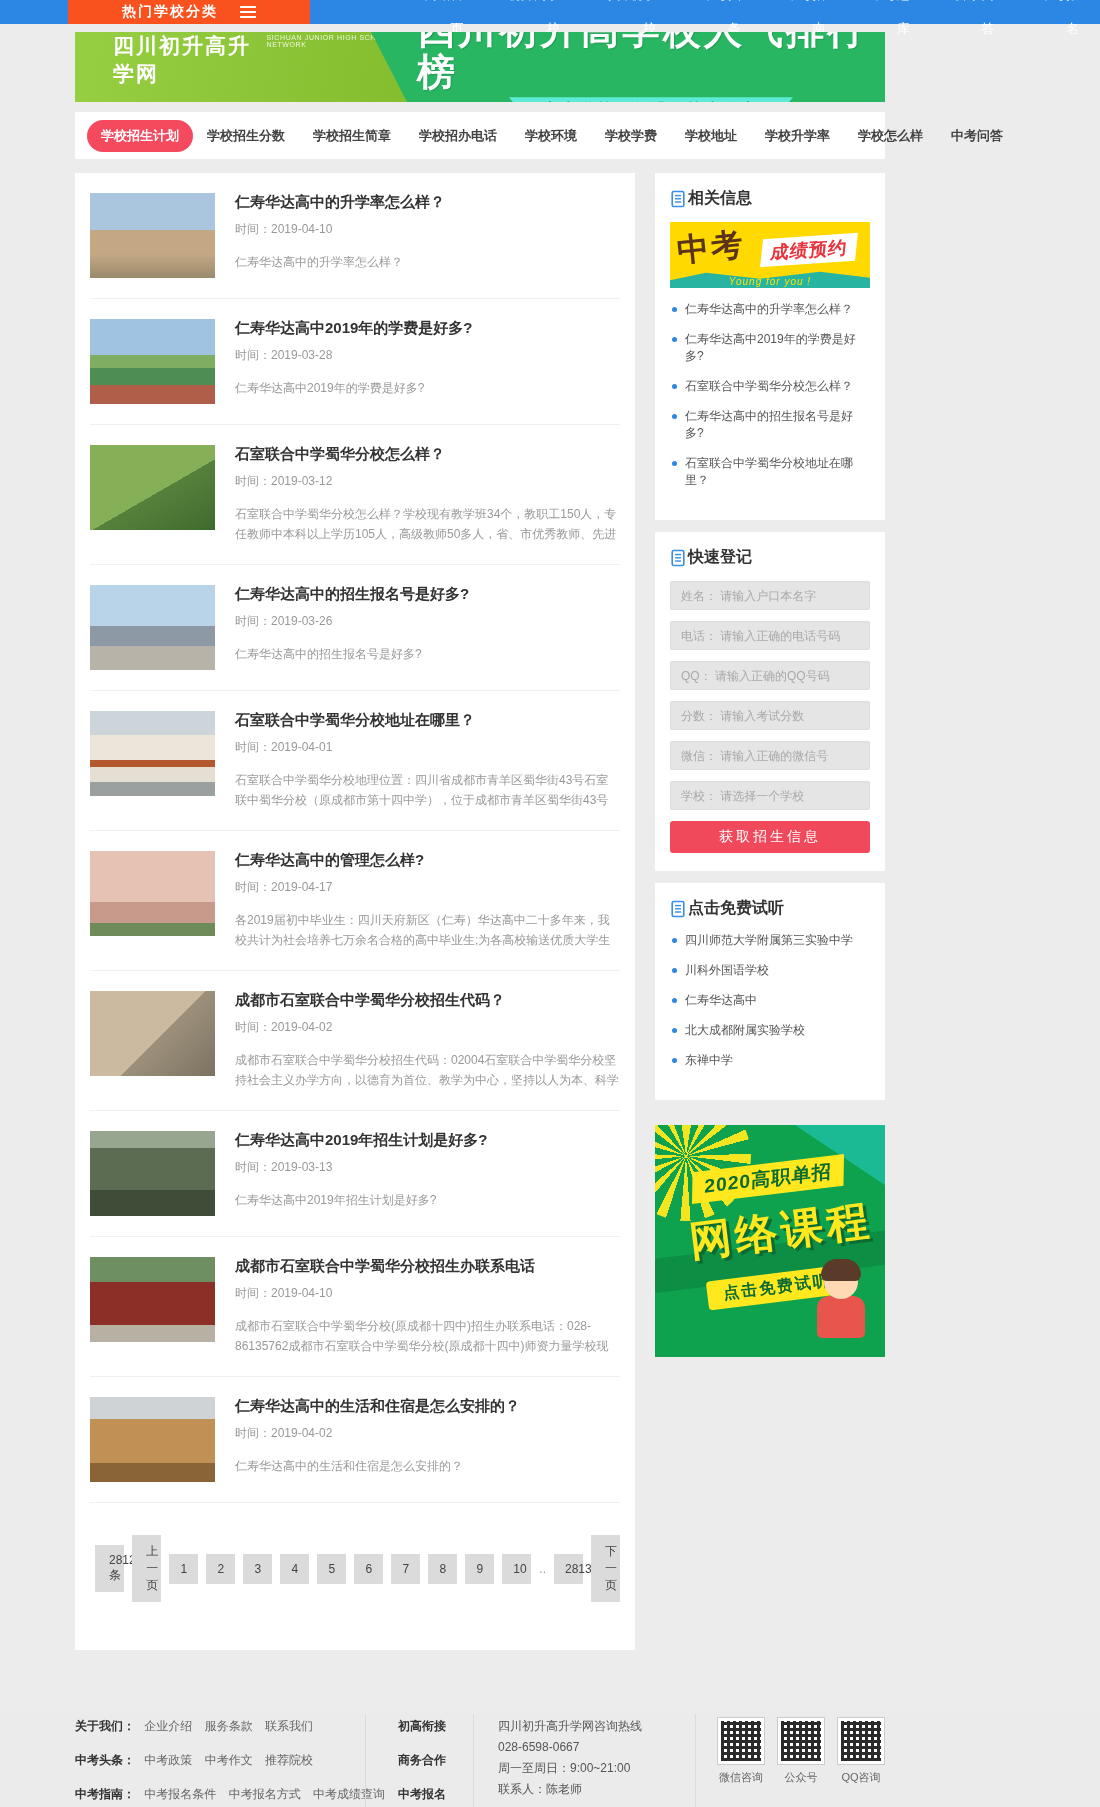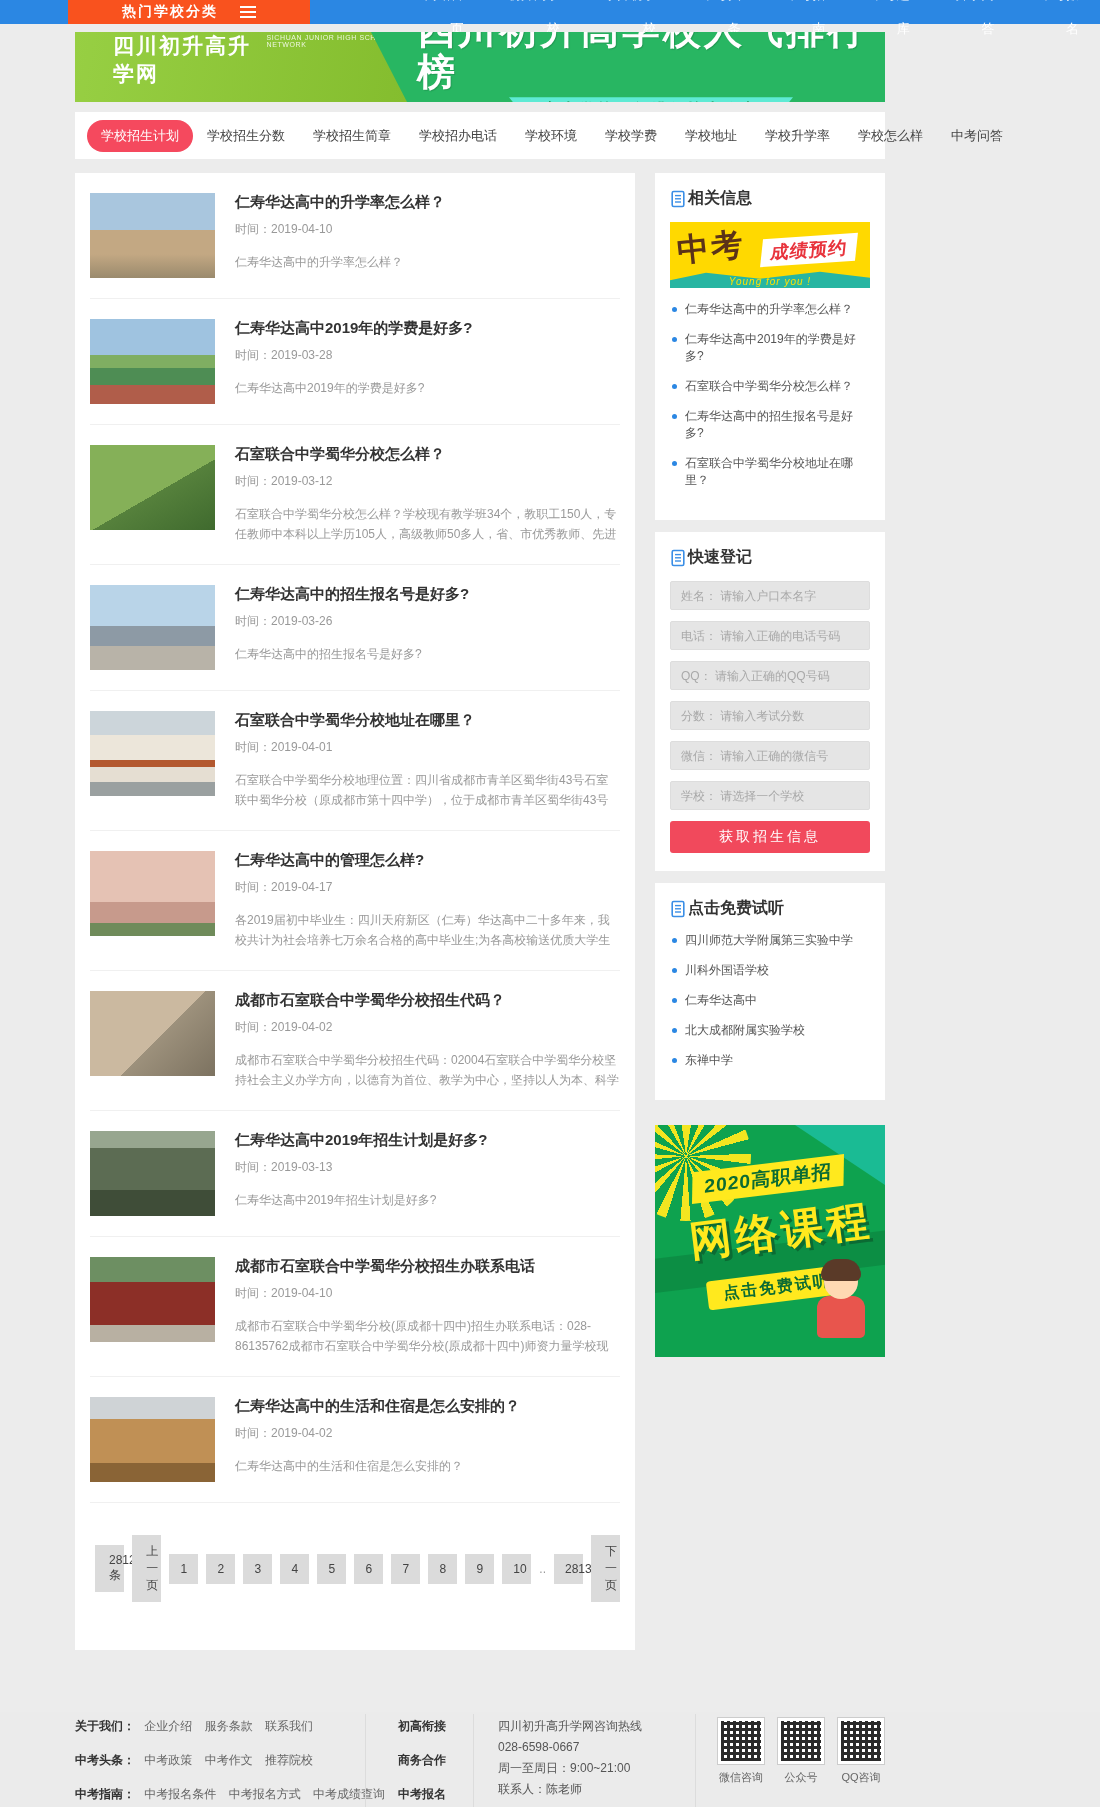--- a/index.html
+++ b/index.html
@@ -47,21 +47,21 @@
     margin-top: 4px; background: #5eead4; color: #15803d; font-weight: bold; font-size: 16px;
     padding: 3px 34px; letter-spacing: 2px;
     clip-path: polygon(0 0, 100% 0, calc(100% - 11px) 50%, 100% 100%, 0 100%, 11px 50%);
   }
 
   
   .tabs {
     margin-top: 10px; background: #fff; height: 47px; display: flex; align-items: center;
     justify-content: space-between; padding: 0 12px;
   }
-  .tab { font-size: 13px; color: #444; padding: 7px 14px; border-radius: 16px; white-space: nowrap; }
+  .tab { font-size: 13px; color: #444; padding: 7px 14px; border-radius: 16px; white-space: nowrap; font-weight: bold; }
   .tab.active { background: #f5495e; color: #fff; }
 
   
   .content { display: flex; margin-top: 14px; align-items: flex-start; gap: 20px; }
   .article-list { width: 560px; background: #fff; padding: 0 15px 48px; }
 
   .article-row { display: flex; padding: 20px 0; border-bottom: 1px solid #f0f0f0; }
   .article-photo { width: 125px; height: 85px; flex-shrink: 0; margin-right: 20px; }
   [data-photo="street"]     { background: linear-gradient(180deg,#a9c6de 0 44%,#c3a883 44% 72%,#9a8a6d 100%); }
   [data-photo="playground"] { background: linear-gradient(180deg,#9fc3e0 0 42%,#7fae62 42% 58%,#4e8d54 58% 78%,#b05d4a 78%); }

